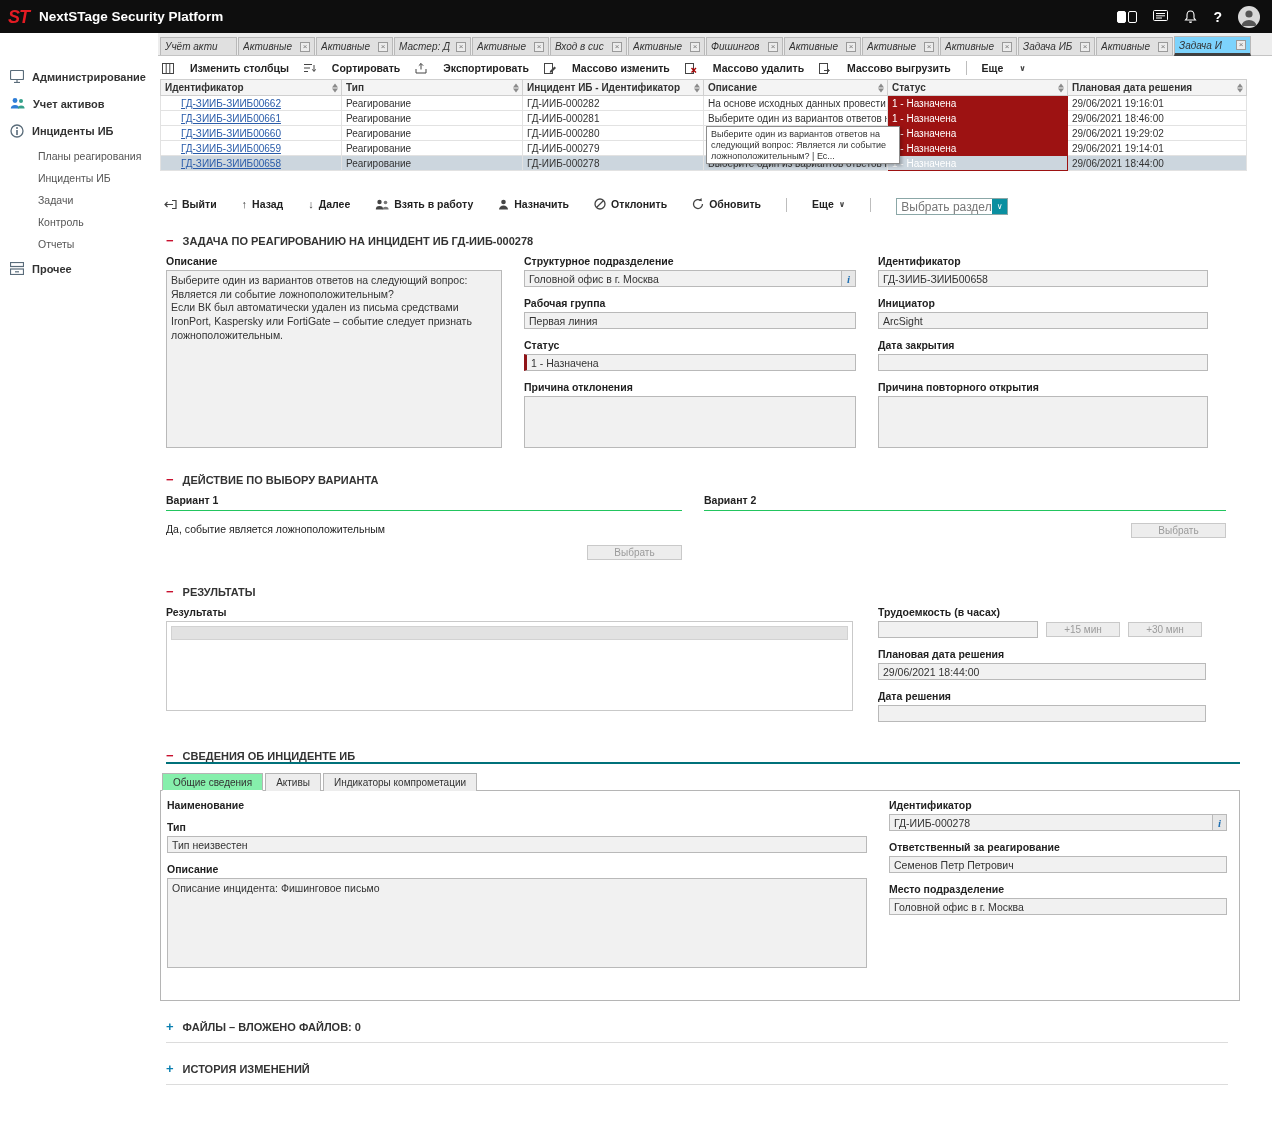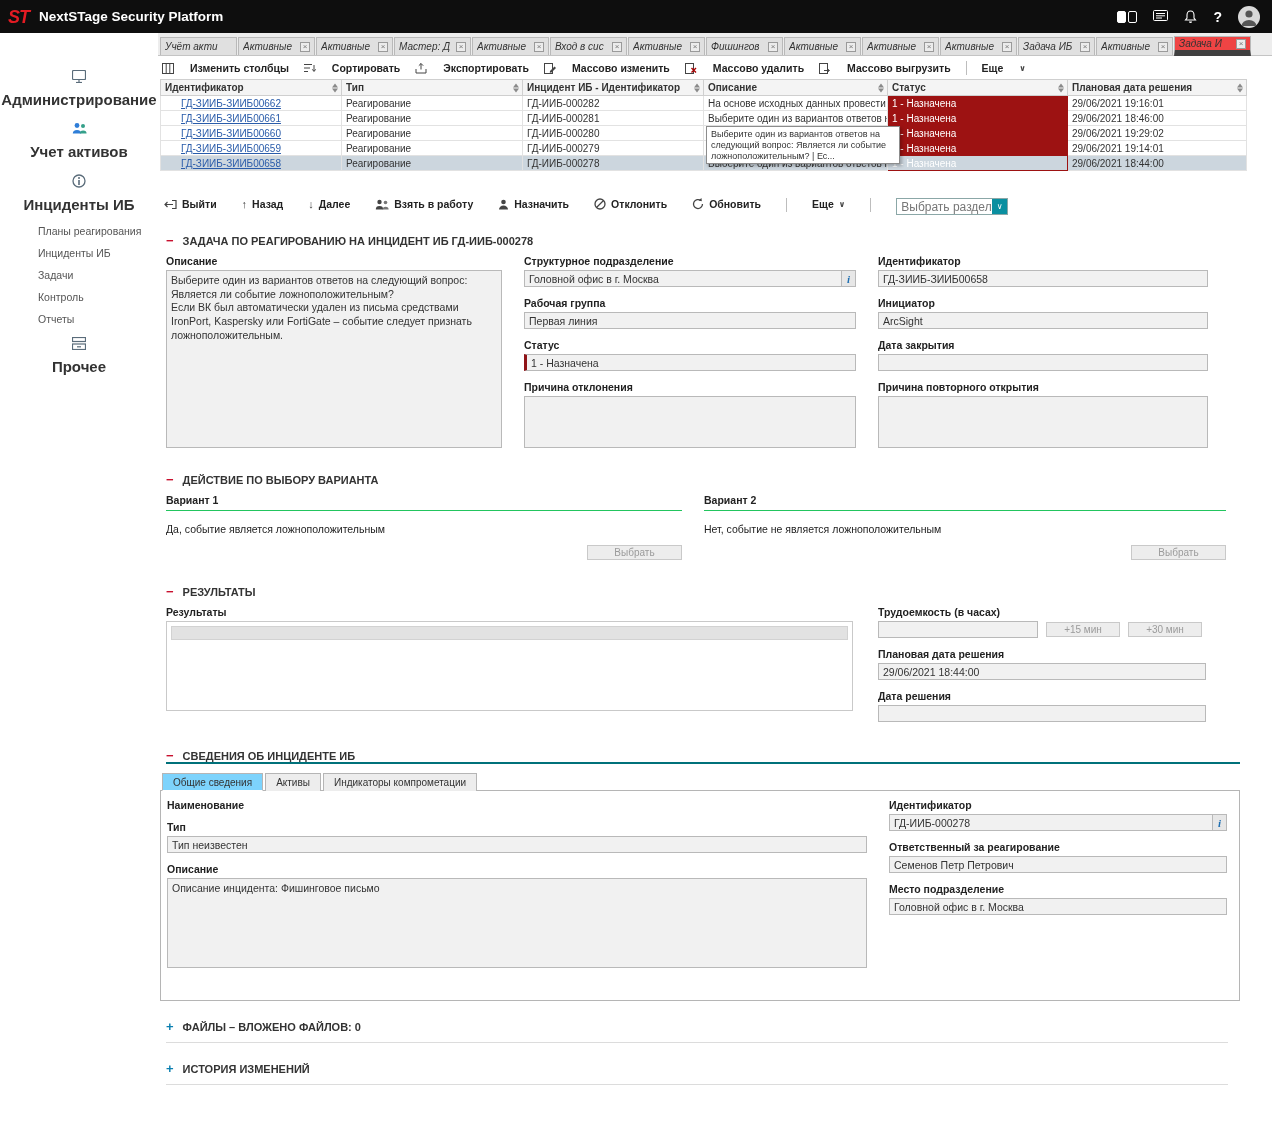--- a/index.html
+++ b/index.html
@@ -12,30 +12,30 @@
   .logo { font-weight:bold; font-style:italic; font-size:18px; color:#e31b23; letter-spacing:-1px; line-height:1; }
   .topbar-title { color:#fff; font-weight:bold; font-size:13.5px; }
   .topbar-right { margin-left:auto; display:flex; align-items:center; gap:16px; }
   .tb-ico { display:flex; align-items:center; justify-content:center; cursor:pointer; }
   .help-glyph { color:#fff; font-size:14px; font-weight:bold; }
   .avatar { width:22px; height:22px; border-radius:50%; background:#d9d9d9; display:flex; align-items:center; justify-content:center; overflow:hidden; }
 
   
   .layout { display:flex; align-items:stretch; }
   .sidebar { width:158px; flex:none; padding-top:30px; background:#fff; min-height:420px; }
-  .side-item { display:flex; align-items:center; gap:8px; padding:7px 10px; font-weight:bold; font-size:15px; color:#333; cursor:pointer;flex-direction:column; }
+  .side-item { display:flex; align-items:center; gap:8px; padding:7px 10px; font-weight:bold; font-size:11px; color:#333; cursor:pointer; }
   .side-sub { padding:5px 10px 5px 38px; color:#555; font-size:10.5px; cursor:pointer; }
   .main { flex:1; position:relative; min-width:0; }
 
   
   .tabstrip { display:flex; align-items:flex-end; background:#ededed; border-bottom:1px solid #c4c4c4; padding:4px 2px 0 2px; height:23px; }
   .tab { width:77px; height:18px; background:#e0e0e0; border:1px solid #b9b9b9; border-bottom:none; margin-right:1px;
          display:flex; align-items:center; justify-content:space-between; gap:3px; padding:0 4px; font-size:10px; color:#333; cursor:pointer; }
   .tab-label { white-space:nowrap; overflow:hidden;font-style:italic; }
-  .tab.active { background:#ef4444; height:20px; margin-bottom:-1px; border-bottom:6px solid #404040; }
+  .tab.active { background:#7dd3fc; height:20px; margin-bottom:-1px; border-bottom:3px solid #404040; }
   .tab-close { flex:none; width:10px; height:10px; border:1px solid #9a9a9a; background:#ececec; color:#777;
                font-size:8px; line-height:8px; text-align:center; cursor:pointer; }
 
   
   .list-toolbar { display:flex; align-items:center; gap:15px; padding:5px 4px 4px 4px; font-size:10.5px; font-weight:bold; color:#222; background:#fff; }
   .tb-btn { display:flex; align-items:center; gap:16px; cursor:pointer; white-space:nowrap; }
   .vdiv { width:1px; height:14px; background:#bdbdbd; }
   .chev { font-size:8px; color:#444; }
 
   
@@ -96,21 +96,21 @@
   .results-inner { height:14px; background:#e2e2e2; border:1px solid #d2d2d2; }
   .effort-row { display:flex; gap:8px; align-items:center; }
   .effort-row input { width:160px; }
   .btn-mini { background:#ededed; border:1px solid #c9c9c9; color:#9b9b9b; font-size:10px; height:15px; width:74px; text-align:center; line-height:13px; cursor:default; }
 
   
   .inc-underline { border-bottom:2px solid #00717a; margin:-4px 32px 0 8px; }
   .inc-tabs { display:flex; margin:8px 32px 0 2px; border-bottom:1px solid #b5b5b5; padding-left:2px; }
   .inc-tab { padding:3px 10px 2px; font-size:10px; border:1px solid #b5b5b5; border-bottom:none; background:#ededed;
              margin-right:2px; position:relative; top:1px; cursor:pointer; color:#333; }
-  .inc-tab.active { background:#7dd3fc; border-bottom:1px solid #fff; }
+  .inc-tab.active { background:#86efac; border-bottom:1px solid #fff; }
   .inc-panel { border:1px solid #b5b5b5; border-top:none; margin:0 32px 0 2px; padding:8px 12px 30px 6px;
                display:grid; grid-template-columns:700px 1fr; column-gap:22px; }
 
   .collapsed-section { margin:20px 44px 0 8px; padding-bottom:9px; border-bottom:1px solid #dcdcdc;
                        display:flex; align-items:center; gap:9px; font-weight:bold; font-size:11px; color:#333; cursor:pointer; }
 
   .ico svg { display:block; }
 </style>
 </head>
 <body>
@@ -519,21 +519,20 @@
     <div class="variants-grid">
       <div>
         <div class="variant-name">Вариант 1</div>
         <div class="variant-text">Да, событие является ложноположительным</div>
         <div class="variant-btn-row">
             <span class="btn-gray">Выбрать</span>
           </div>
       </div>
       <div>
         <div class="variant-name">Вариант 2</div>
-        <div class="variant-text">Нет, событие не является ложноположительным</div>
         <div class="variant-btn-row">
             <span class="btn-gray">Выбрать</span>
           </div>
       </div>
     </div>
 
     <div class="section-head" style="margin-top:26px;">
       <span class="collapse-minus">−</span>
       <span>РЕЗУЛЬТАТЫ</span>
     </div>

